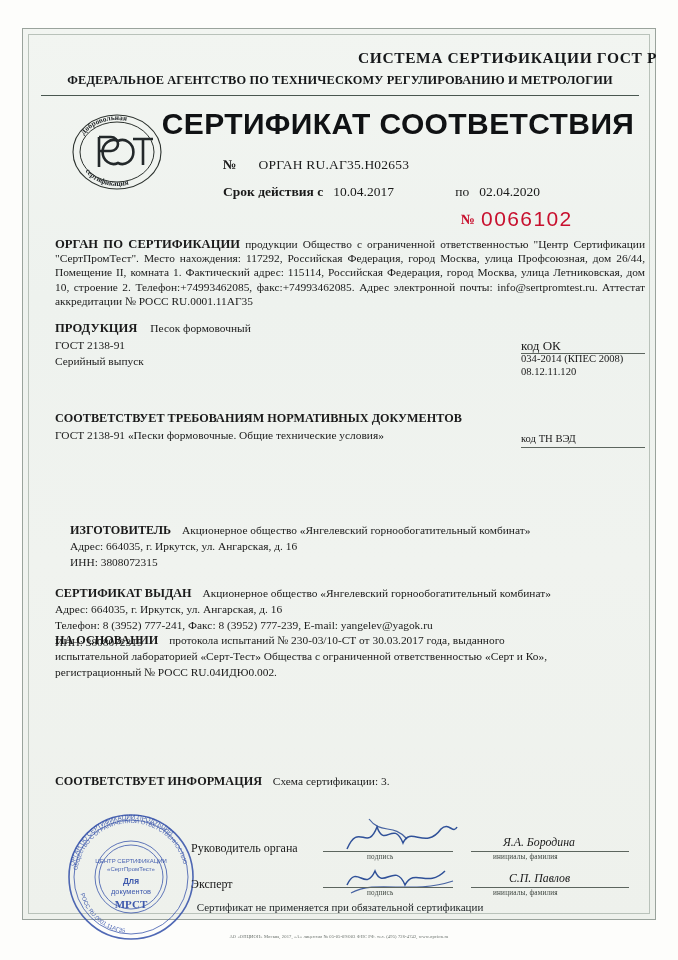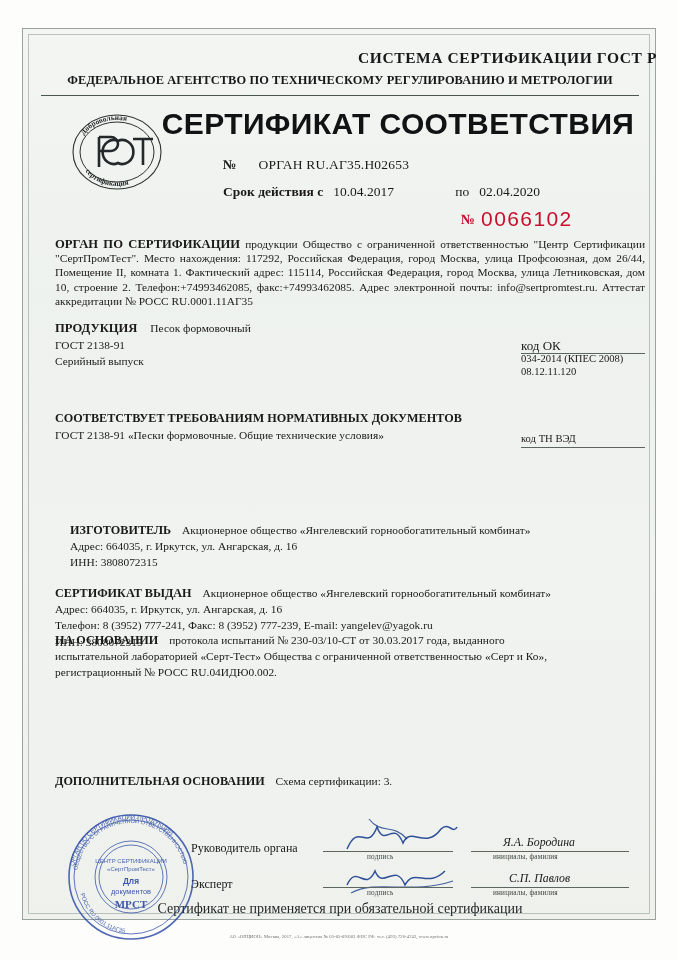--- a/index.html
+++ b/index.html
@@ -238,21 +238,21 @@
     font-family: "Liberation Serif", serif;
   }
   .scr1 { left: 318px; top: 786px; }
   .scr2 { left: 318px; top: 826px; }
 
   .footnote {
     position: absolute;
     left: 0; top: 872px;
     width: 634px;
     text-align: center;
-    font-size: 14px;
+    font-size: 11px;
     color: #23282a;
   }
 
   .micro {
     position: absolute;
     left: 0; top: 934px;
     width: 678px;
     text-align: center;
     font-size: 4.6px;
     color: #6a716c;
@@ -360,21 +360,21 @@
     <div class="sec blk-osn">
       <div>
         <span class="lbl-sm">НА ОСНОВАНИИ</span>
         <span style="margin-left:8px">протокола испытаний № 230-03/10-СТ от 30.03.2017 года, выданного</span>
       </div>
       <div class="ln">испытательной лабораторией «Серт-Тест» Общества с ограниченной ответственностью «Серт и Ко»,</div>
       <div class="ln">регистрационный № РОСС RU.04ИДЮ0.002.</div>
     </div>
 
     <div class="sec blk-dop">
-      <span class="lbl-sm">ДОПОЛНИТЕЛЬНАЯ ОСНОВАНИИ</span>
+      <span class="lbl-sm">СООТВЕТСТВУЕТ ИНФОРМАЦИЯ</span>
       <span style="margin-left:8px">Схема сертификации: 3.</span>
     </div>
 
     <div class="sig-stamp">
       <svg width="140" height="140" viewBox="0 0 140 140">
         <g stroke="#2b49a6" fill="none" opacity="0.82">
           <circle cx="70" cy="70" r="62" stroke-width="1.6"></circle>
           <circle cx="70" cy="70" r="57" stroke-width="0.9"></circle>
           <circle cx="70" cy="70" r="36" stroke-width="0.9"></circle>
           <circle cx="70" cy="70" r="32" stroke-width="0.9"></circle>

